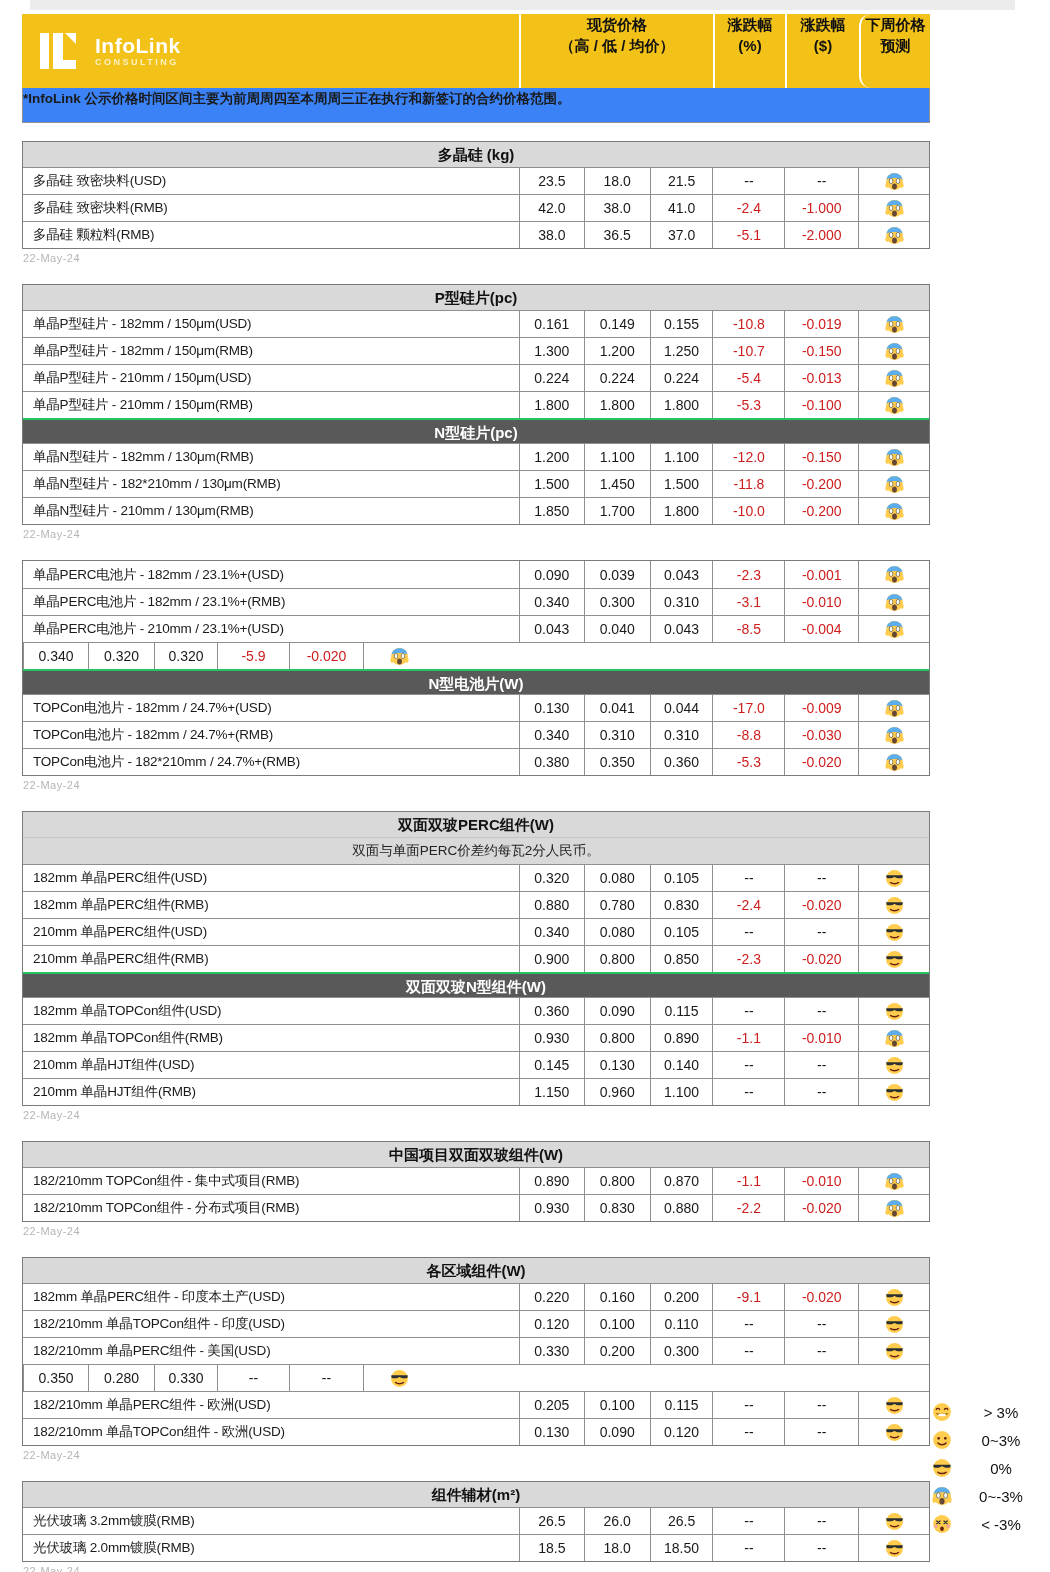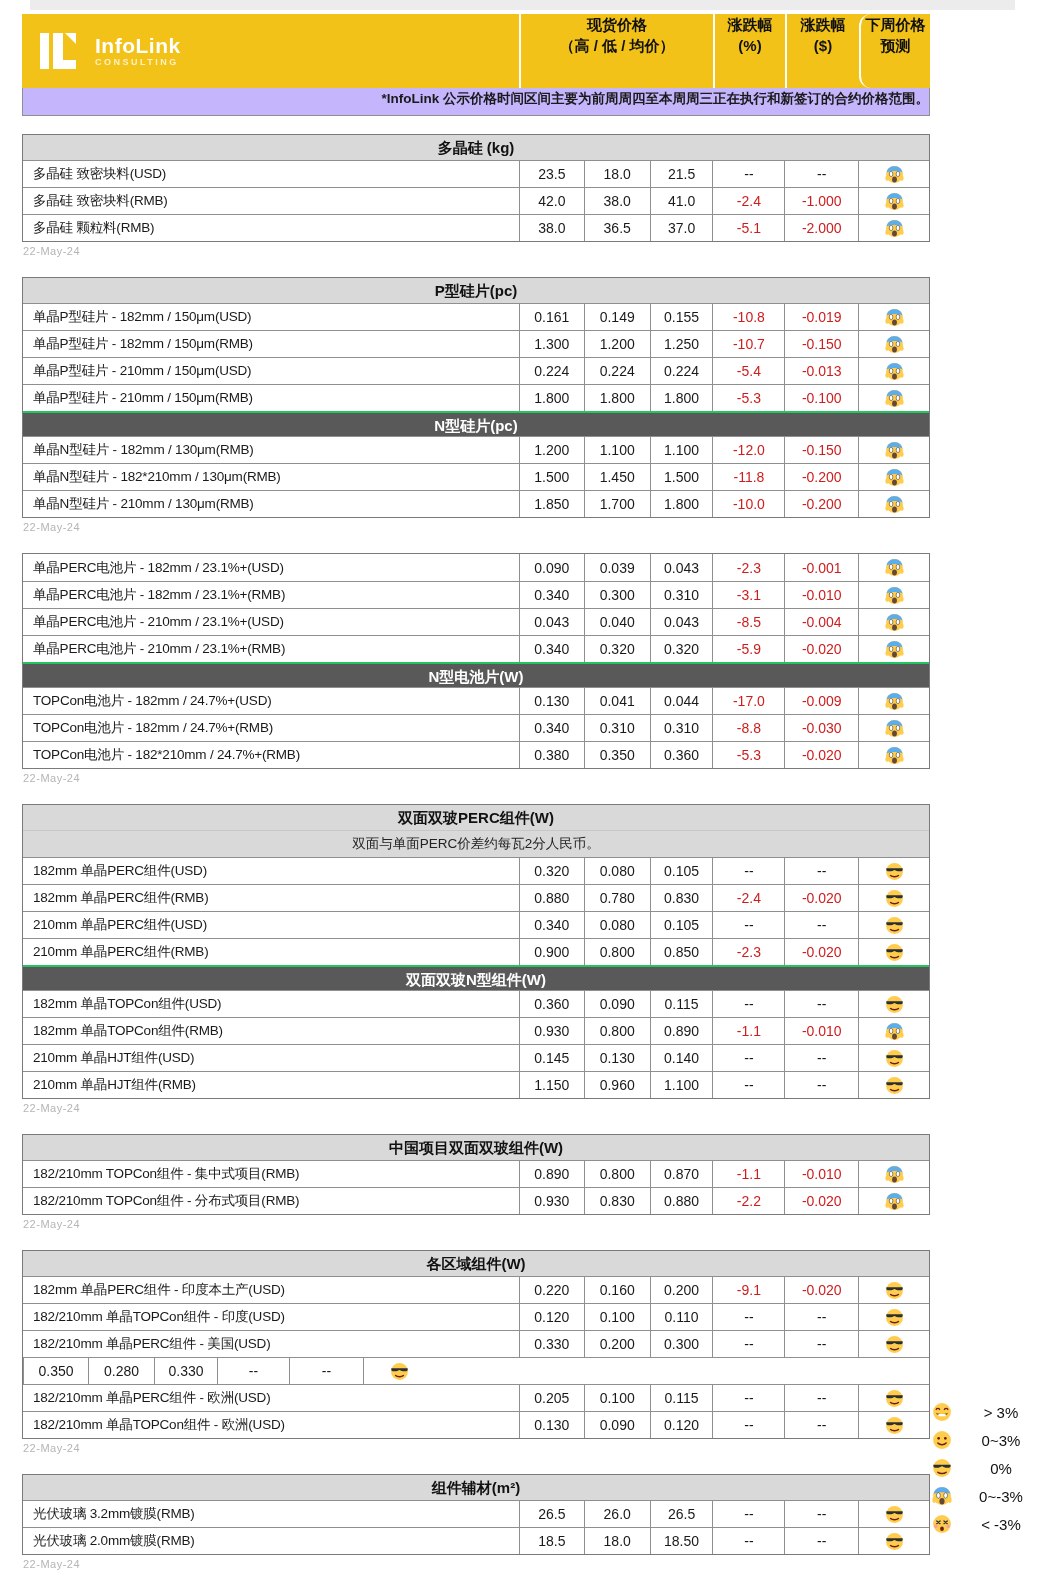--- a/index.html
+++ b/index.html
@@ -14,21 +14,21 @@
   .yh-logo { width:497px; border-left:none; flex-direction:row; justify-content:flex-start; align-items:center; padding-left:14px; }
   .yh-price { width:194px; }
   .yh-pct { width:72px; }
   .yh-usd { width:74px; }
   .yh-fc { width:71px;border-radius:12px; }
   .logo-text { margin-left:15px; text-align:left; }
   .logo-brand { color:#fff; font-size:21px; font-weight:bold; letter-spacing:.5px; line-height:22px; }
   .logo-sub { color:rgba(255,255,255,.75); font-size:9px; font-weight:bold; letter-spacing:2.5px; line-height:11px; }
 
   
-  .note-row { border:1px solid #8f8f8f; border-top:none; height:28px; line-height:22px; text-align:right; font-weight:bold; font-size:13.5px; background:#c4b5fd; }
+  .note-row { border:1px solid #8f8f8f; border-top:none; height:35px; line-height:22px; text-align:left; font-weight:bold; font-size:13.5px; background:#3b82f6; }
 
   
   #sections .block { border:1px solid #7a7a7a; margin-top:18px; background:#701a75; }
   .sec-header { height:25px; line-height:25px; text-align:center; font-weight:bold; font-size:15px; background:#D9D9D9; color:#111; }
   .block > .sec-header:not(:first-child) { border-top:2px solid #22c55e; }
   .sec-header.dark { background:#595959; color:#fff; }
   .sec-subtitle { height:27px; line-height:26px; border-top:1px solid #c7c7c7; text-align:center; font-size:13.5px; background:#D9D9D9; color:#222; }
   .t-row { display:flex; height:27px; border-top:1px solid #8f8f8f; background:#fff; }
   .block > .t-row:first-child { border-top:none; }
   .t-cell { display:flex; align-items:center; justify-content:center; font-size:14px; border-left:1px solid #8f8f8f; color:#1a1a1a; }
@@ -336,21 +336,20 @@
               <path d="M3 14 C4.5 5.5 11 2.2 18 2.2 C25 2.2 31.5 5.5 33 14 C26 10.2 10 10.2 3 14 Z" fill="#5DADEC"></path>
               <ellipse cx="11.5" cy="17" rx="3.4" ry="5" fill="#fff" stroke="#292F33" stroke-width="1"></ellipse>
               <ellipse cx="24.5" cy="17" rx="3.4" ry="5" fill="#fff" stroke="#292F33" stroke-width="1"></ellipse>
               <ellipse cx="18" cy="27.5" rx="4.6" ry="5.8" fill="#654735"></ellipse>
               <ellipse cx="3.8" cy="25" rx="3" ry="5.5" fill="#FFCC4D"></ellipse>
               <ellipse cx="32.2" cy="25" rx="3" ry="5.5" fill="#FFCC4D"></ellipse>
             </svg>
           </div>
         </div>
         <div class="t-row">
-          <div class="t-cell c-name">单晶PERC电池片 - 210mm / 23.1%+(RMB)</div>
           <div class="t-cell c-high">0.340</div>
           <div class="t-cell c-low">0.320</div>
           <div class="t-cell c-avg">0.320</div>
           <div class="t-cell c-pct neg">-5.9</div>
           <div class="t-cell c-usd neg">-0.020</div>
           <div class="t-cell c-fc">
             <svg viewBox="0 0 36 36" width="19" height="19" class="emoji-svg">
               <circle cx="18" cy="18" r="16" fill="#FFCC4D"></circle>
               <path d="M3 14 C4.5 5.5 11 2.2 18 2.2 C25 2.2 31.5 5.5 33 14 C26 10.2 10 10.2 3 14 Z" fill="#5DADEC"></path>
               <ellipse cx="11.5" cy="17" rx="3.4" ry="5" fill="#fff" stroke="#292F33" stroke-width="1"></ellipse>

